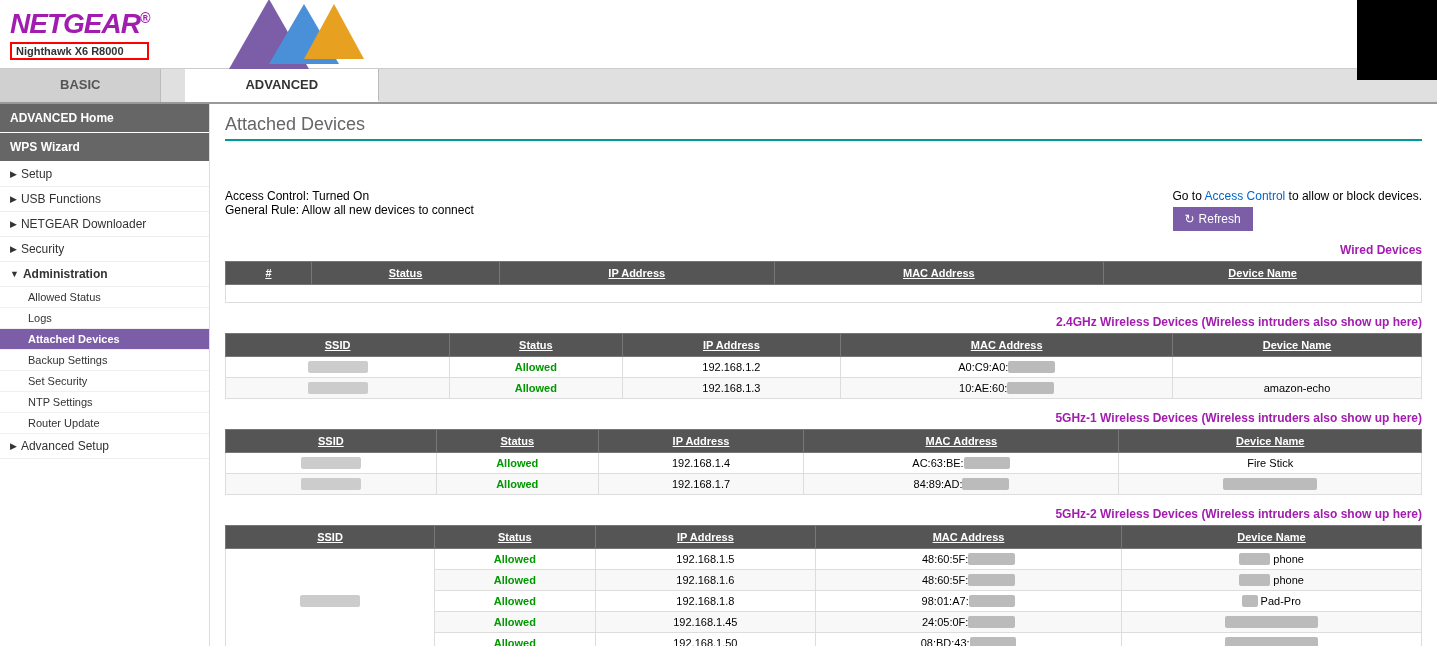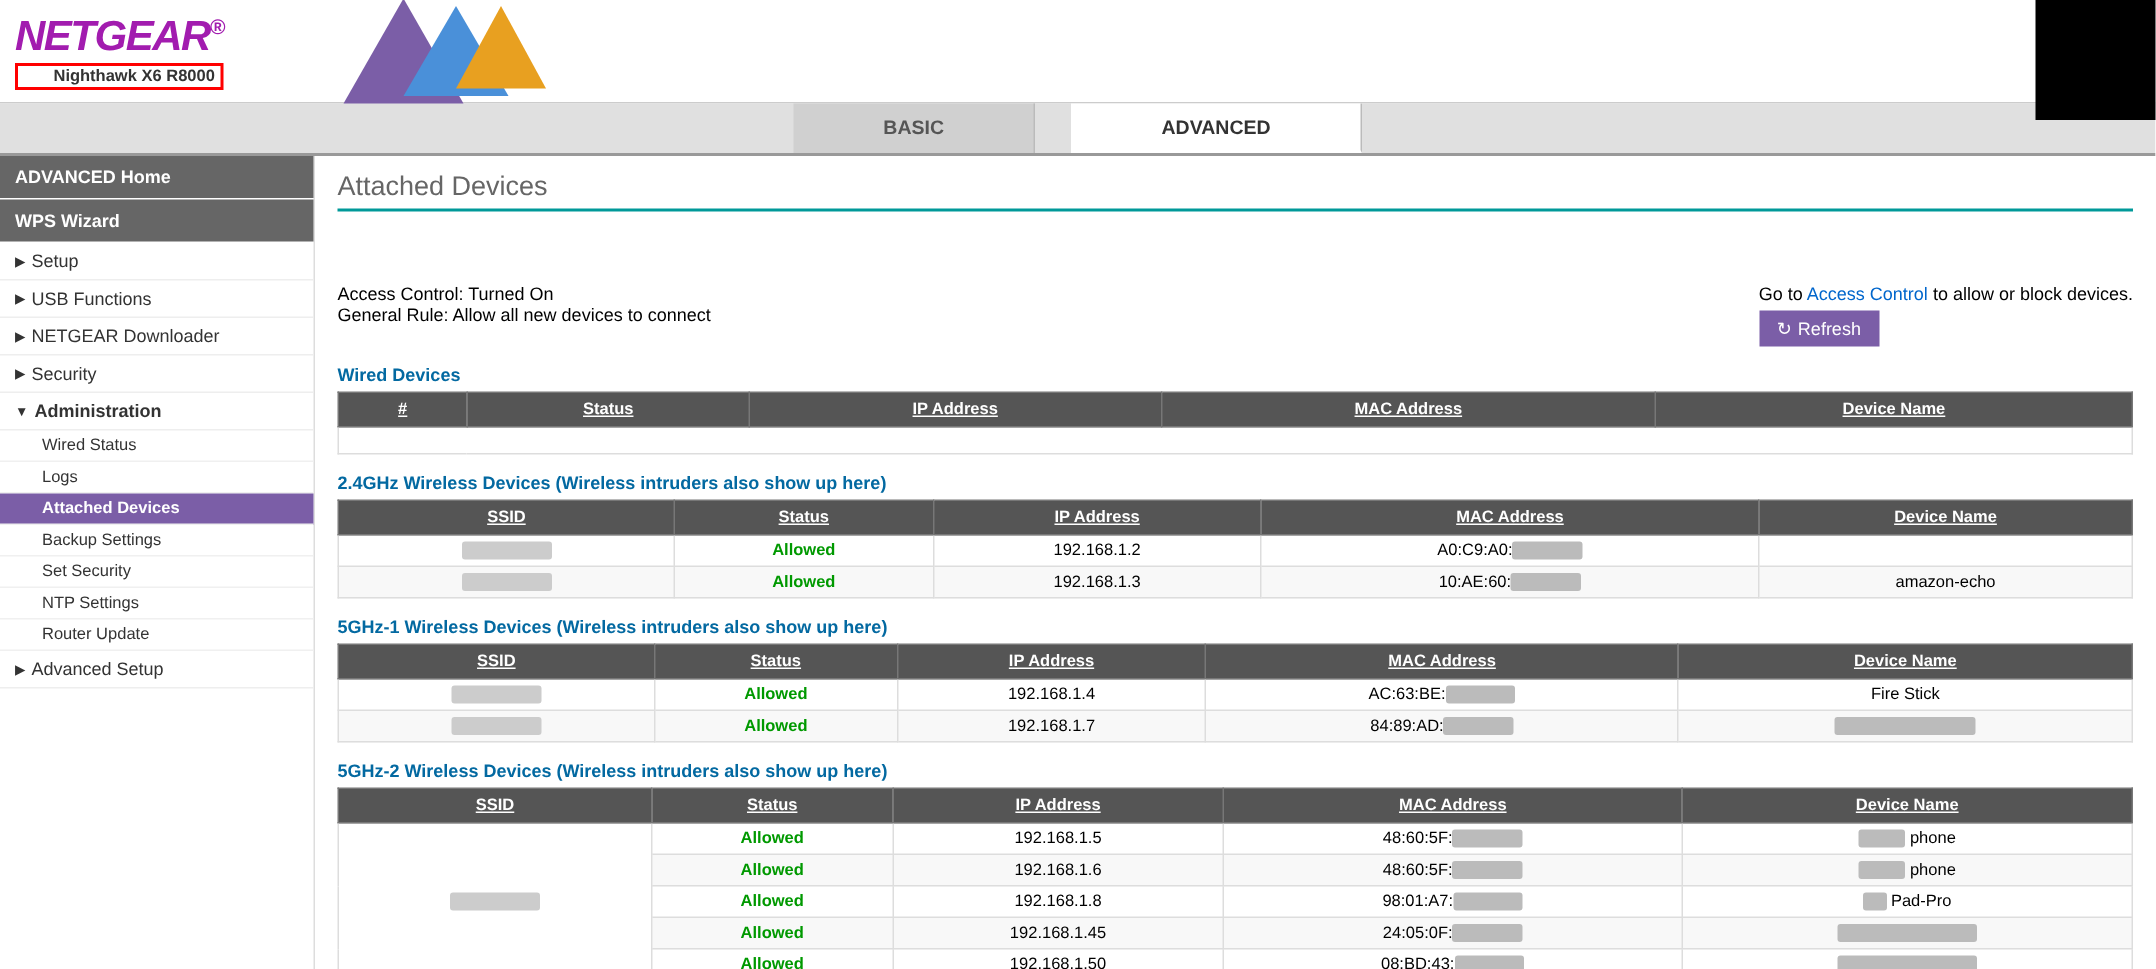--- a/index.html
+++ b/index.html
@@ -2,29 +2,29 @@
 <html><head>
   <meta charset="utf-8">
   <style>
     * { margin: 0; padding: 0; box-sizing: border-box; }
     body { font-family: Arial, sans-serif; font-size: 12px; background: #fff; width: 1437px; }
 
     
     #header { display: flex; align-items: center; background: #fff; padding: 4px 0; border-bottom: 1px solid #ccc; }
     #logo-area { display: flex; flex-direction: column; padding: 4px 10px; }
     #netgear-logo { font-size: 28px; font-weight: 900; color: #a21caf; letter-spacing: -1px; font-style: italic; }
-    #model-name { font-size: 11px; font-weight: bold; color: #333; border: 2px solid red; padding: 1px 4px; display: inline-block; margin-top: 2px; text-align: right; }
+    #model-name { font-size: 11px; font-weight: bold; color: #333; border: 2px solid red; padding: 1px 4px; display: inline-block; margin-top: 2px; }
     #header-graphic { margin-left: 60px; width: 150px; height: 50px; position: relative; }
     .triangle1 { width: 0; height: 0; border-left: 40px solid transparent; border-right: 40px solid transparent; border-bottom: 70px solid #7B5EA7; position: absolute; top: -10px; left: 10px; }
     .triangle2 { width: 0; height: 0; border-left: 35px solid transparent; border-right: 35px solid transparent; border-bottom: 60px solid #4A90D9; position: absolute; top: -5px; left: 50px; }
     .triangle3 { width: 0; height: 0; border-left: 30px solid transparent; border-right: 30px solid transparent; border-bottom: 55px solid #E8A020; position: absolute; top: -5px; left: 85px; }
     #black-box { position: absolute; right: 0; top: 0; width: 80px; height: 80px; background: #000; }
 
     
-    #tabs { display: flex; background: #e0e0e0; border-bottom: 2px solid #999; justify-content: center; }
+    #tabs { display: flex; background: #e0e0e0; border-bottom: 2px solid #999; }
     .tab { padding: 8px 60px; font-size: 13px; font-weight: bold; color: #555; cursor: pointer; background: #d0d0d0; border-right: 1px solid #bbb; }
     .tab.active { background: #fff; color: #333; border-bottom: 2px solid #fff; margin-left: 24px; }
 
     
     #main-layout { display: flex; min-height: 560px; }
 
     
     #sidebar { width: 210px; background: #fff; border-right: 1px solid #ddd; flex-shrink: 0; }
     .sidebar-btn { display: block; width: 100%; background: #666; color: #fff; font-size: 12px; font-weight: bold; padding: 7px 10px; text-align: left; border: none; cursor: pointer; margin-bottom: 1px; }
     .sidebar-sub { display: block; padding: 4px 10px 4px 28px; color: #333; font-size: 11px; cursor: pointer; border-bottom: 1px solid #f0f0f0; }
@@ -34,21 +34,21 @@
 
     
     #content { flex: 1; padding: 10px 15px; overflow-x: auto; }
     #page-title { font-size: 18px; color: #666; font-weight: normal; border-bottom: 2px solid #009999; padding-bottom: 4px; margin-bottom: 10px; }
     #access-control-bar { display: flex; justify-content: space-between; align-items: flex-start; margin-bottom: 10px; margin-top: 48px; }
     #access-link { text-align: right; font-size: 12px; }
     #access-link a { color: #0066cc; text-decoration: none; }
     .refresh-btn { background: #7B5EA7; color: #fff; border: none; padding: 5px 12px; font-size: 12px; cursor: pointer; margin-top: 4px; display: flex; align-items: center; gap: 4px; }
 
     
-    .section-title { font-size: 12px; font-weight: bold; color: #0369a1; margin: 12px 0 4px 0; }
+    .section-title { font-size: 12px; font-weight: bold; color: #a21caf; margin: 12px 0 4px 0; text-align: right; }
     .devices-table { width: 100%; border-collapse: collapse; margin-bottom: 8px; }
     .devices-table th { background: #555; color: #fff; padding: 5px 8px; text-align: center; font-size: 11px; font-weight: bold; border: 1px solid #777; text-decoration: underline; cursor: pointer; }
     .devices-table td { padding: 4px 8px; text-align: center; font-size: 11px; border: 1px solid #ddd; background: #fff; }
     .devices-table tr:nth-child(even) td { background: #f8f8f8; }
     .status-allowed { color: #009900; font-weight: bold; }
     .blurred { background: #ccc; color: #ccc; border-radius: 2px; display: inline-block; min-width: 60px; height: 12px; }
     .blurred-text { color: transparent; background: #bbb; border-radius: 2px; }
   </style>
 </head>
 <body>
@@ -92,21 +92,21 @@
       <span>NETGEAR Downloader</span>
     </div>
     <div class="sidebar-group-label">
       <span class="arrow">▶</span>
       <span>Security</span>
     </div>
     <div class="sidebar-group-label" style="font-weight:bold;">
       <span class="arrow">▼</span>
       <span>Administration</span>
     </div>
-    <div class="sidebar-sub">Wired Status</div>
+    <div class="sidebar-sub">Allowed Status</div>
     <div class="sidebar-sub">Logs</div>
     <div class="sidebar-sub highlighted">Attached Devices</div>
     <div class="sidebar-sub">Backup Settings</div>
     <div class="sidebar-sub">Set Security</div>
     <div class="sidebar-sub">NTP Settings</div>
     <div class="sidebar-sub">Router Update</div>
     <div class="sidebar-group-label">
       <span class="arrow">▶</span>
       <span>Advanced Setup</span>
     </div>

